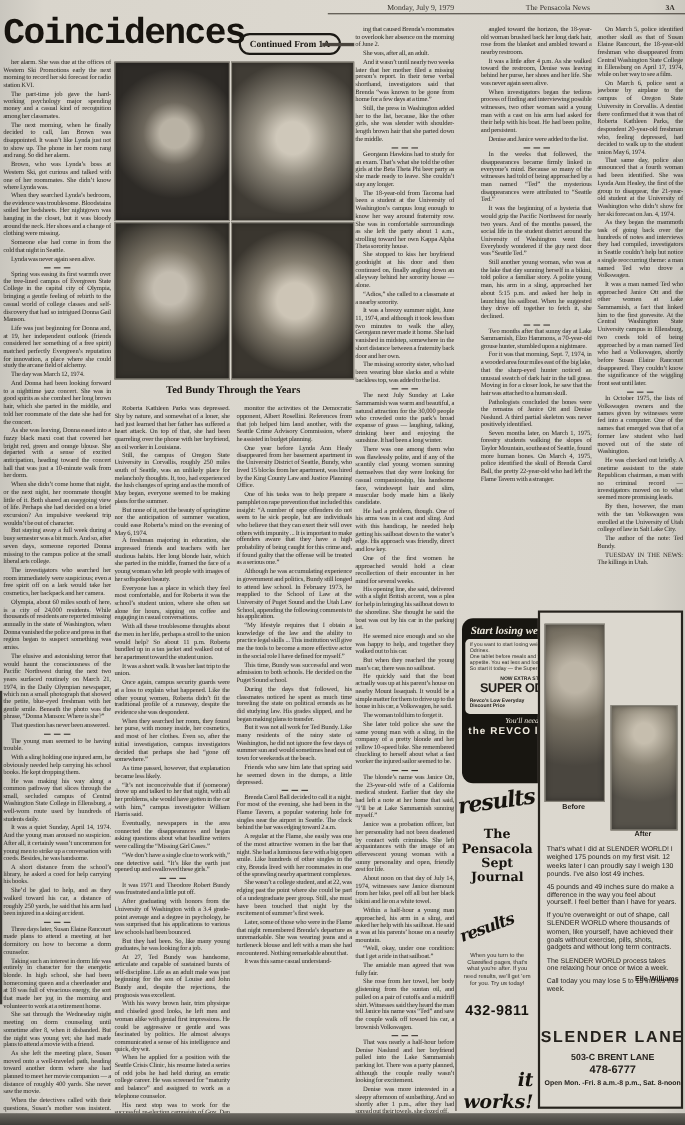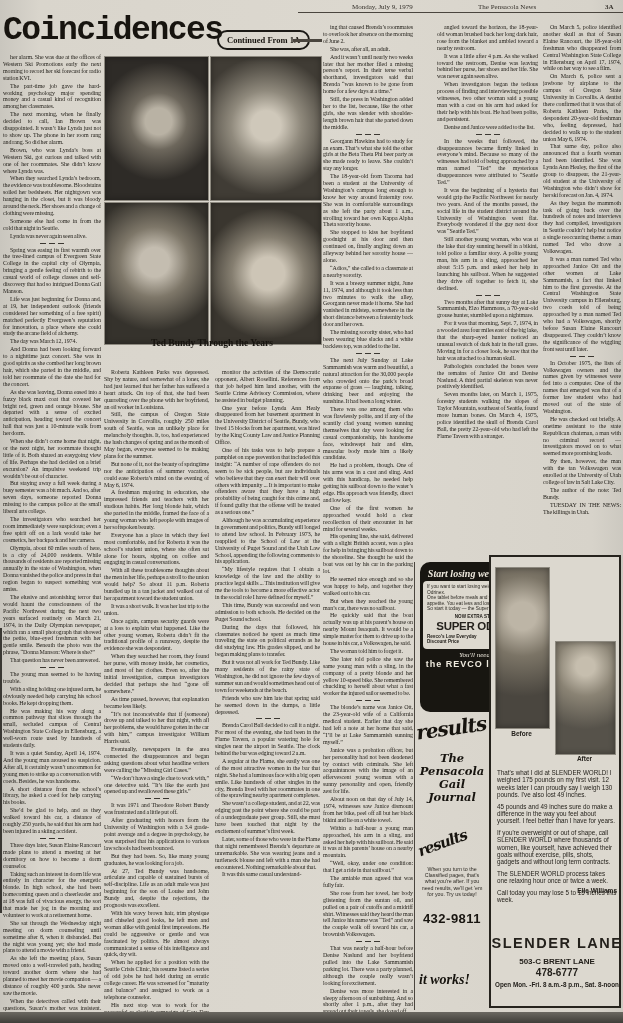--- a/index.html
+++ b/index.html
@@ -30,24 +30,24 @@
   #odrinex .product{font:bold 11.5px/12px "Liberation Sans",sans-serif;text-align:center;letter-spacing:-0.3px;}
   #odrinex .pricerow{display:flex;align-items:center;justify-content:space-between;margin-top:1px;}
   #odrinex .pricelabel{font:bold 4.6px/5.2px "Liberation Sans",sans-serif;width:58px;}
   #odrinex .price{font:bold 13px/13px "Liberation Sans",sans-serif;}
   #odrinex .adbottom{color:#efeade;text-align:center;padding-top:2px;}
   #odrinex .need{font-style:italic;font-size:7px;line-height:8px;}
   #odrinex .revco{font:bold 9px/10px "Liberation Sans",sans-serif;letter-spacing:1px;}
   
   #results-ad{font-family:"DejaVu Serif","Liberation Serif",serif;color:#17140f;}
   .results-big{font-weight:bold;font-style:italic;letter-spacing:-1px;}
-  #results-name div, #results-name2 div{font-weight:bold;font-style:italic;text-align:center;}
+  #results-name div, #results-name2 div{font-weight:bold;text-align:center;}
   #results-small{font:5.3px/6.2px "Liberation Sans",sans-serif;color:#2c2923;text-align:center;}
   #results-phone{font:bold 13px/14px "Liberation Sans",sans-serif;text-align:center;letter-spacing:0.5px;}
-  #results-tag{font-weight:bold;font-style:italic;font-size:14px;text-align:left;font-family:Liberation Serif, serif;}
+  #results-tag{font-weight:bold;font-style:italic;font-size:17px;text-align:right;}
   
   #slender{border:2px solid #26231d;background:#dcd8cf;box-sizing:border-box;}
   #slender .headline{font-weight:bold;font-size:9px;line-height:11px;color:#17140f;}
   #slender .pcap{font:bold 6.5px/7px "Liberation Sans",sans-serif;text-align:center;}
   #slender .para{font:6.3px/7.4px "Liberation Sans",sans-serif;text-indent:0;text-align:left;margin:0 0 4px 0;color:#26231d;}
   #slender .sig{font:bold 6.5px/7px "Liberation Sans",sans-serif;text-align:right;}
   #slender .cta{font-weight:bold;font-size:9.5px;line-height:12px;text-align:center;font-family:"Liberation Sans",sans-serif;}
   #slender .brand{font:bold 14.5px/16px "Liberation Sans",sans-serif;text-align:center;letter-spacing:1.5px;}
   #slender .addr{font:bold 8px/10px "Liberation Sans",sans-serif;text-align:center;}
   #slender .phone{font:bold 10px/11px "Liberation Sans",sans-serif;text-align:center;}
@@ -64,21 +64,21 @@
   <div class="abs rule" style="left:298px;top:12px;width:325px;height:1px;"></div>
 
   <div class="abs" id="headline" style="left:3px;top:14px;font-family:Liberation Mono, monospace;">Coincidences</div>
   <div class="abs" id="badge" style="left:217px;top:30px;">Continued From 1A</div>
   <div class="abs rule" style="left:293px;top:39px;width:29px;height:3px;"></div>
 
   <div class="photo" style="left:104px;top:56px;width:103px;height:143px;background:#2e2b27 radial-gradient(circle at 52% 45%, #b9b2a4 0 14%, #6d675c 30%, #2e2b27 62%);"></div>
   <div class="photo" style="left:210px;top:56px;width:110px;height:143px;background:#403c35 radial-gradient(circle at 50% 48%, #cfc8ba 0 16%, #8f897c 38%, #403c35 75%);"></div>
   <div class="photo" style="left:104px;top:202px;width:103px;height:141px;background:#35322c radial-gradient(circle at 48% 42%, #c4bdb0 0 15%, #7e7769 36%, #35322c 70%);"></div>
   <div class="photo" style="left:210px;top:202px;width:110px;height:141px;background:#3a362f radial-gradient(circle at 52% 50%, #cdc5b6 0 18%, #857e70 40%, #3a362f 72%);"></div>
-  <div class="abs" id="photo-caption" style="left:112px;top:338px;width:200px;">Ted Bundy Through the Years</div>
+  <div class="abs" id="photo-caption" style="left:112px;top:350px;width:200px;">Ted Bundy Through the Years</div>
 
   <div class="col" style="left:3px;top:54px;width:98px;height:958px;">
       <p class="para">her alarm. She was due at the offices of Western Ski Promotions early the next morning to record her ski forecast for radio station KVI.</p>
       <p class="para">The part-time job gave the hard-working psychology major spending money and a casual kind of recognition among her classmates.</p>
       <p class="para">The next morning, when he finally decided to call, Ian Brown was disappointed. It wasn’t like Lynda just not to show up. The phone in her room rang and rang. So did her alarm.</p>
       <p class="para">Brown, who was Lynda’s boss at Western Ski, got curious and talked with one of her roommates. She didn’t know where Lynda was.</p>
       <p class="para">When they searched Lynda’s bedroom, the evidence was troublesome. Bloodstains soiled her bedsheets. Her nightgown was hanging in the closet, but it was bloody around the neck. Her shoes and a change of clothing were missing.</p>
       <p class="para">Someone else had come in from the cold that night in Seattle.</p>
       <p class="para">Lynda was never again seen alive.</p>
       <div class="sep">
@@ -280,21 +280,21 @@
       <div class="need">You'll need it all</div>
       <div class="revco">the REVCO low price!</div>
     </div>
   </div>
 
   <div class="abs" id="results-ad" style="left:419px;top:716px;width:66px;height:294px;">
     <div class="results-big abs" style="left:-3px;top:0;font-size:20px;transform:rotate(-8deg);">results</div>
     <div class="abs" id="results-name" style="left:0;top:36px;width:66px;font-size:11.5px;line-height:13px;">
       <div>The</div>
       <div>Pensacola</div>
-      <div>Gail</div>
+      <div>Sept</div>
       <div>Journal</div>
     </div>
     <div class="results-big abs" style="left:-2px;top:118px;font-size:15px;transform:rotate(-20deg);">results</div>
     <div class="abs" id="results-small" style="left:2px;top:150px;width:62px;">When you turn to the Classified pages, that's what you're after. If you need results, we'll get 'em for you. Try us today!</div>
     <div class="abs" id="results-phone" style="left:0;top:196px;width:66px;">432-9811</div>
     <div class="abs" id="results-tag" style="left:0;top:256px;width:66px;">it works!</div>
   </div>
 
   <div class="abs" id="slender" style="left:489px;top:555px;width:132px;height:453px;">
     <div class="photo" style="left:4px;top:10px;width:53px;height:160px;background:#4a463f radial-gradient(circle at 50% 30%, #bdb5a6 0 12%, #7b7466 35%, #4a463f 70%);"></div>

